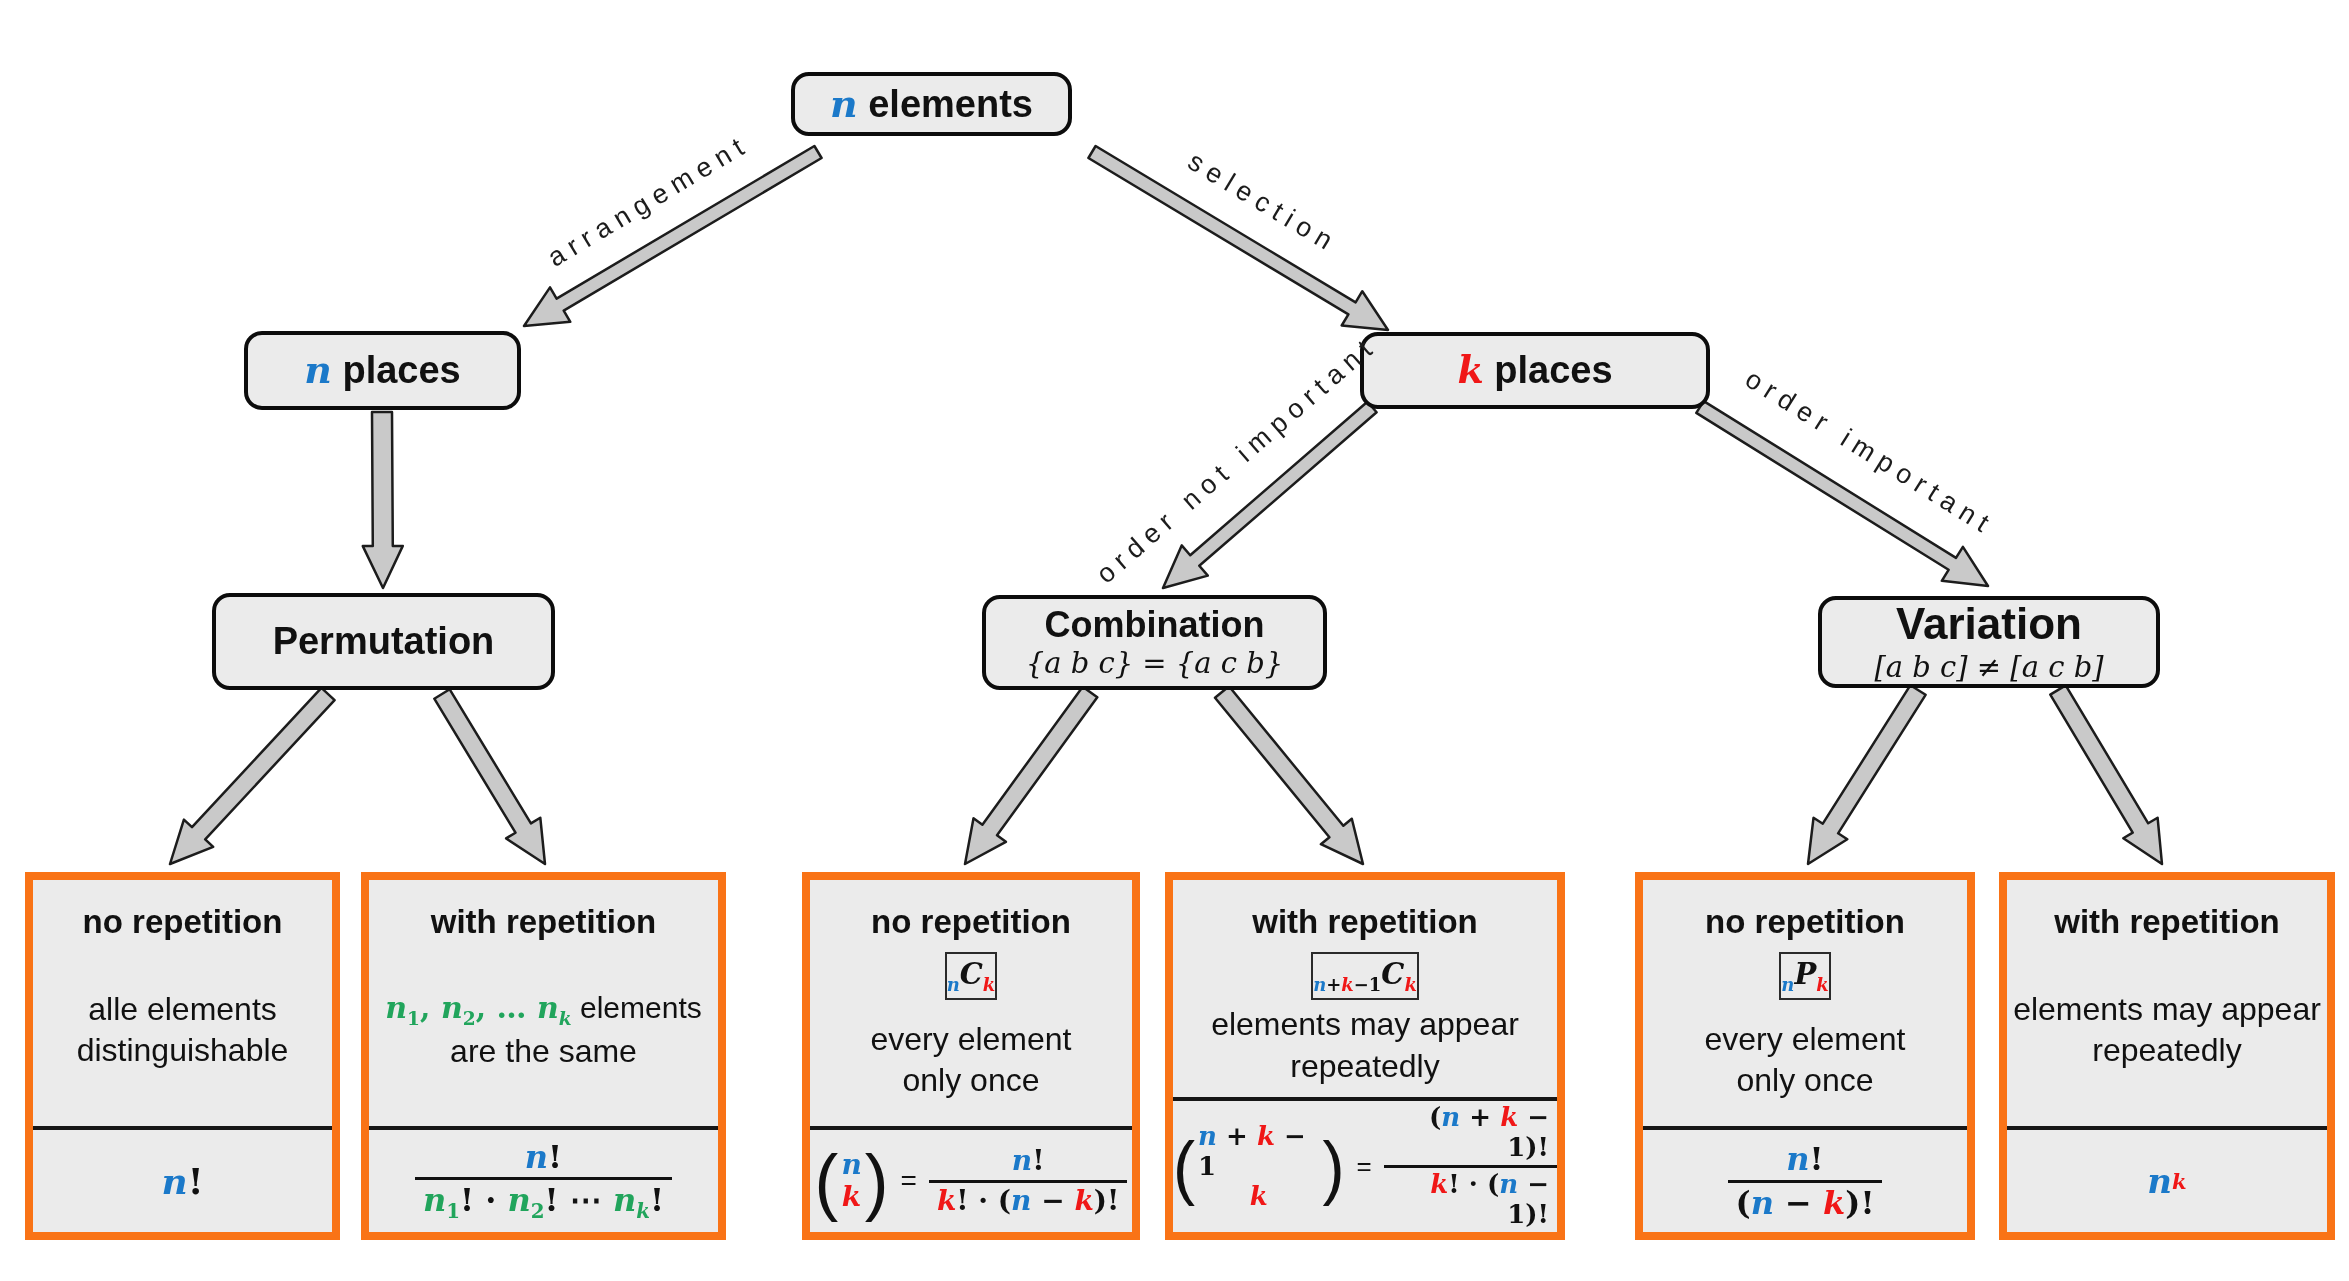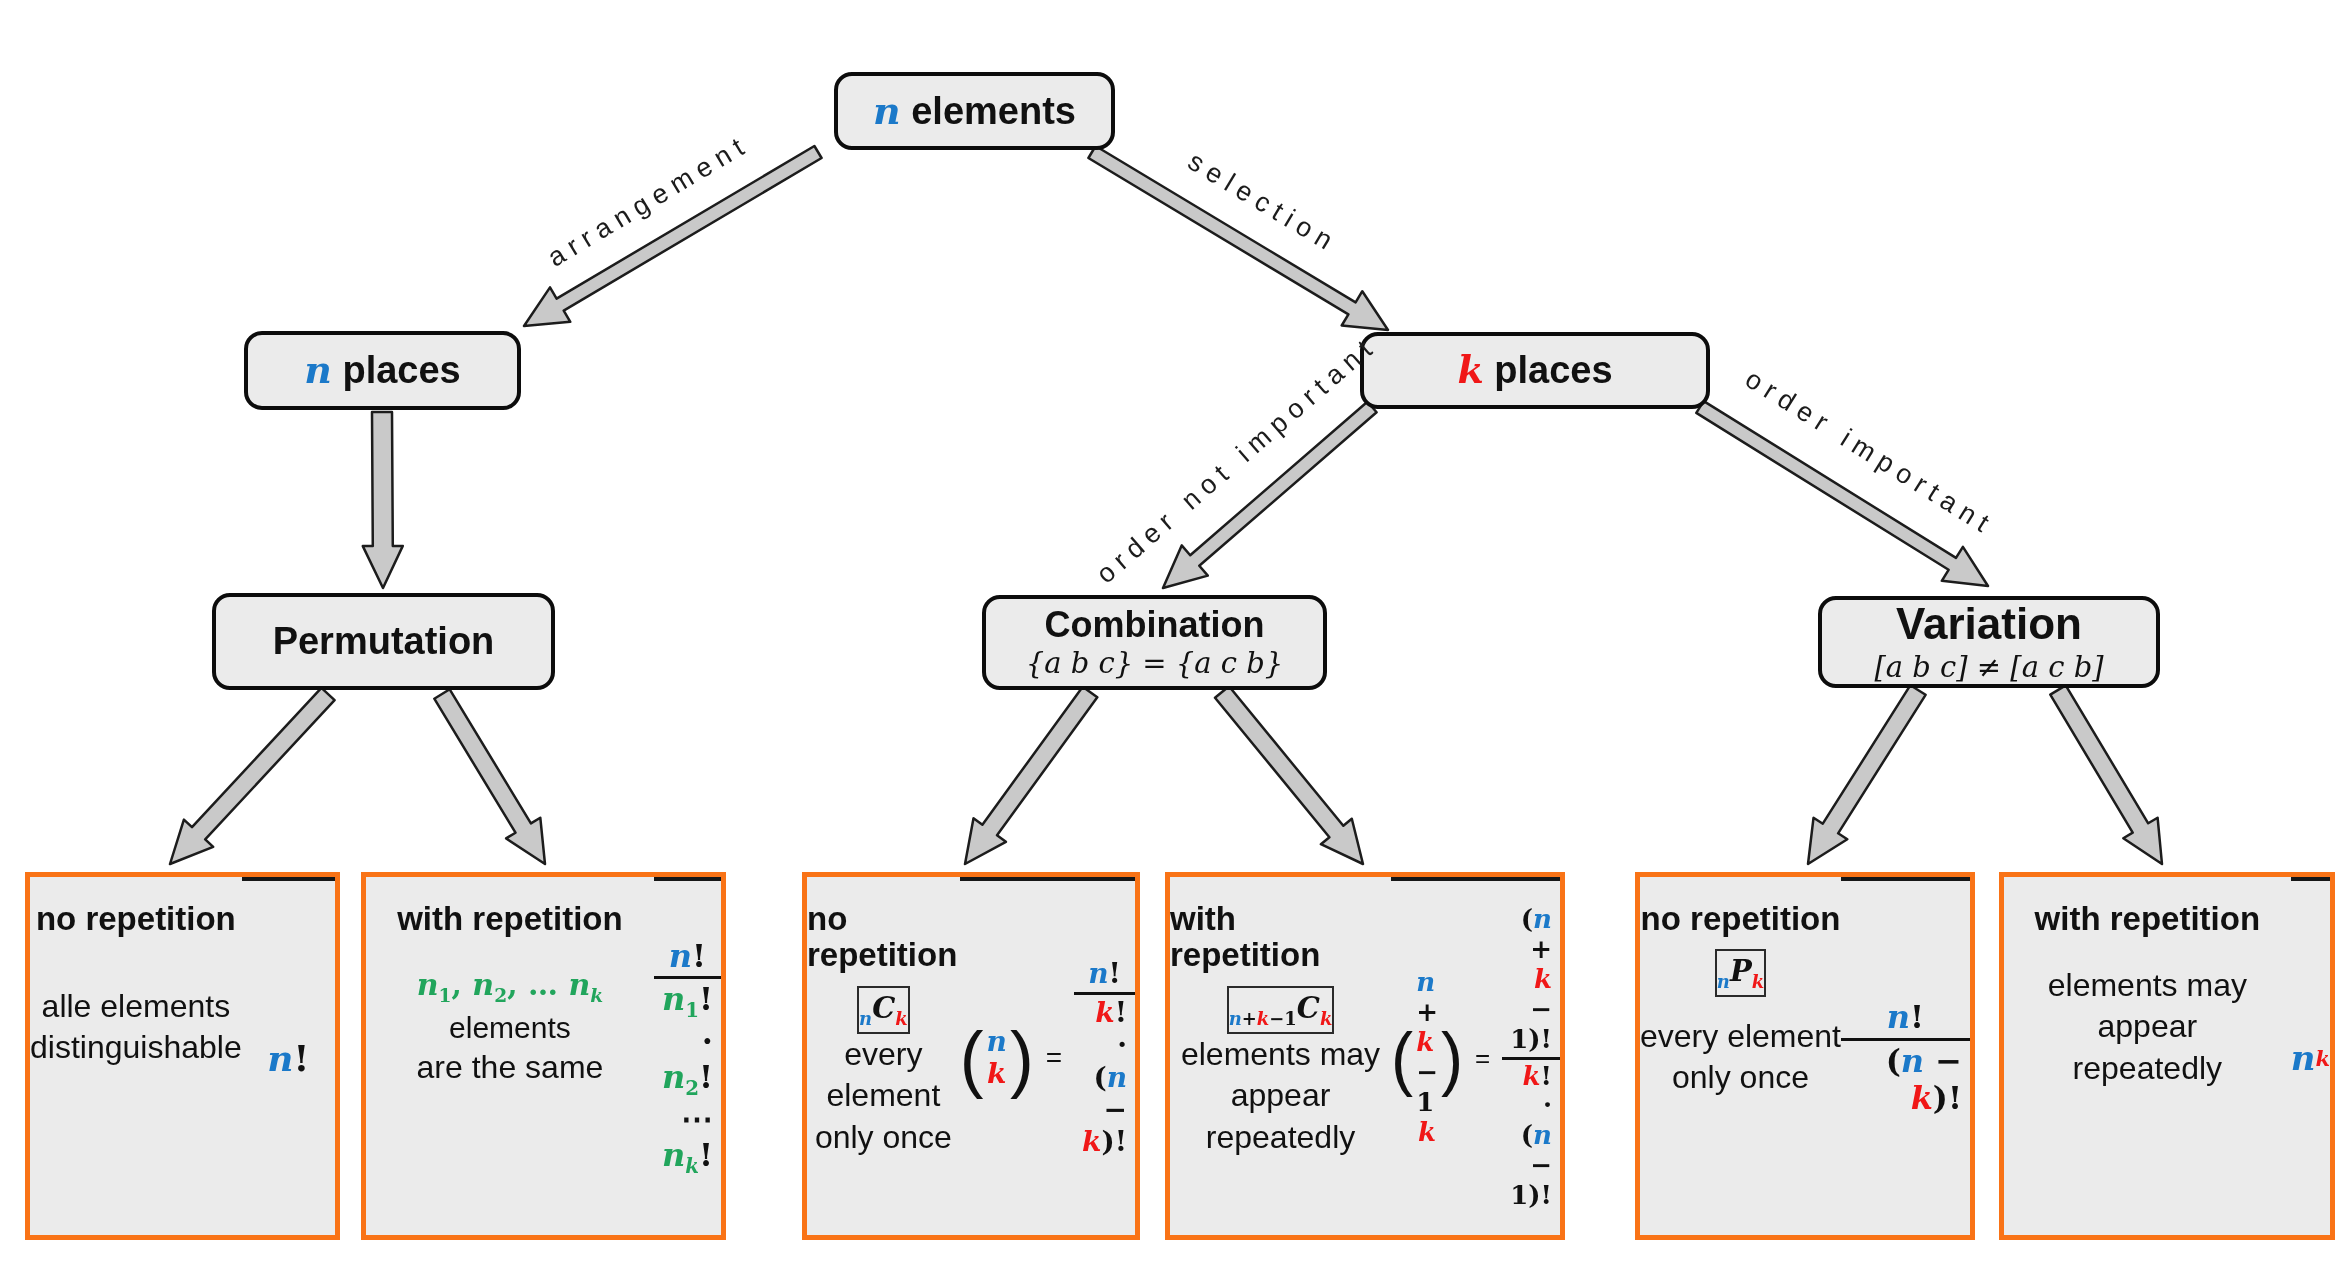--- a/index.html
+++ b/index.html
@@ -24,21 +24,21 @@
   
   [data-math]{font-family:"DejaVu Serif",serif;font-weight:700;color:#111;}
   .tk.it{font-style:italic;}
   .tk.lt{font-weight:400;}
   .tk.sans{font-family:"Liberation Sans",sans-serif;font-style:normal;font-weight:400;}
   .tk.sans.b{font-weight:700;}
   sub.tk,sup.tk{font-size:62%;}
   
   .leaf{
     position:absolute;top:872px;height:368px;background:var(--box_fill,#ebebeb);
-    border:5px solid #f97316;box-sizing:border-box;display:flex;flex-direction:row;
+    border:8px solid #f97316;box-sizing:border-box;display:flex;flex-direction:column;
   }
   .leaf-top{height:246px;display:flex;flex-direction:column;align-items:center;
     padding-top:24px;box-sizing:border-box;}
   .leaf-title{font-size:33px;font-weight:bold;line-height:1.1;}
   .badge{
     margin-top:12px;border:2px solid #2a2a2a;padding:1px 0;font-size:29px;
     background:var(--box_fill,#ebebeb);line-height:1.35;
   }
   .desc{
     flex:1;display:flex;flex-direction:column;justify-content:center;align-items:center;
@@ -72,21 +72,21 @@
       <polygon points="1696.3,412.9 1948.6,569.8 1941.8,580.8 1988.0,586.0 1962.9,546.8 1956.0,557.9 1703.7,401.1" class="edge"></polygon>
       <polygon points="372.0,412.1 372.8,546.1 362.8,546.1 383.0,588.0 402.8,545.9 392.8,545.9 392.0,411.9" class="edge"></polygon>
       <polygon points="321.4,687.9 192.0,827.1 183.9,819.6 170.0,864.0 213.2,846.9 205.2,839.4 334.6,700.1" class="edge"></polygon>
       <polygon points="434.3,698.7 515.5,832.7 506.1,838.4 545.0,864.0 540.3,817.7 530.9,823.4 449.7,689.3" class="edge"></polygon>
       <polygon points="1082.7,686.7 982.4,824.7 973.5,818.3 965.0,864.0 1005.9,841.8 997.0,835.3 1097.3,697.3" class="edge"></polygon>
       <polygon points="1215.0,697.7 1329.4,837.2 1320.9,844.2 1363.0,864.0 1351.8,818.8 1343.3,825.8 1229.0,686.3" class="edge"></polygon>
       <polygon points="1910.4,685.2 1822.8,823.7 1813.5,817.8 1808.0,864.0 1847.3,839.2 1838.1,833.3 1925.6,694.8" class="edge"></polygon>
       <polygon points="2050.3,694.6 2132.7,832.6 2123.3,838.2 2162.0,864.0 2157.6,817.7 2148.2,823.3 2065.7,685.4" class="edge"></polygon>
     </svg>
 
-  <div class="node" style="left:834px;top:72px;width:281px;height:78px;">
+  <div class="node" style="left:791px;top:72px;width:281px;height:64px;">
     <span class="ttl" data-math="nodes.root.label"><span class="tk it" style="color: rgb(27, 121, 201);">n</span><span class="tk sans b"> elements</span></span>
   </div>
 
   <div class="node" style="left:1360px;top:332px;width:350px;height:77px;">
     <span class="ttl" data-math="nodes.k_places.label"><span class="tk it" style="color: rgb(240, 23, 23);">k</span><span class="tk sans b"> places</span></span>
   </div>
   <div class="node" style="left:244px;top:331px;width:277px;height:79px;">
     <span class="ttl" data-math="nodes.n_places.label"><span class="tk it" style="color: rgb(27, 121, 201);">n</span><span class="tk sans b"> places</span></span>
   </div>
 

